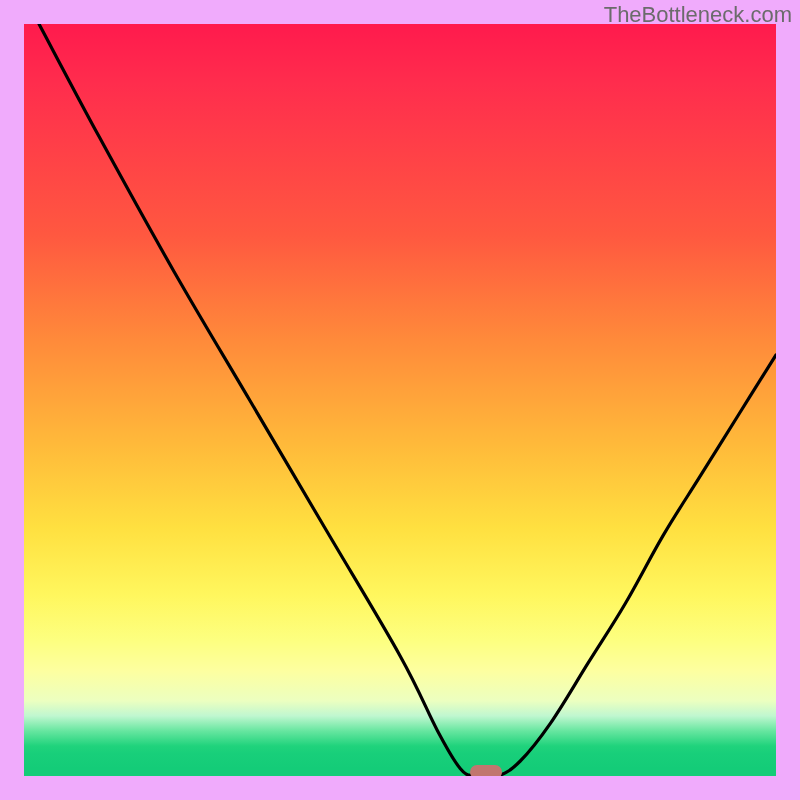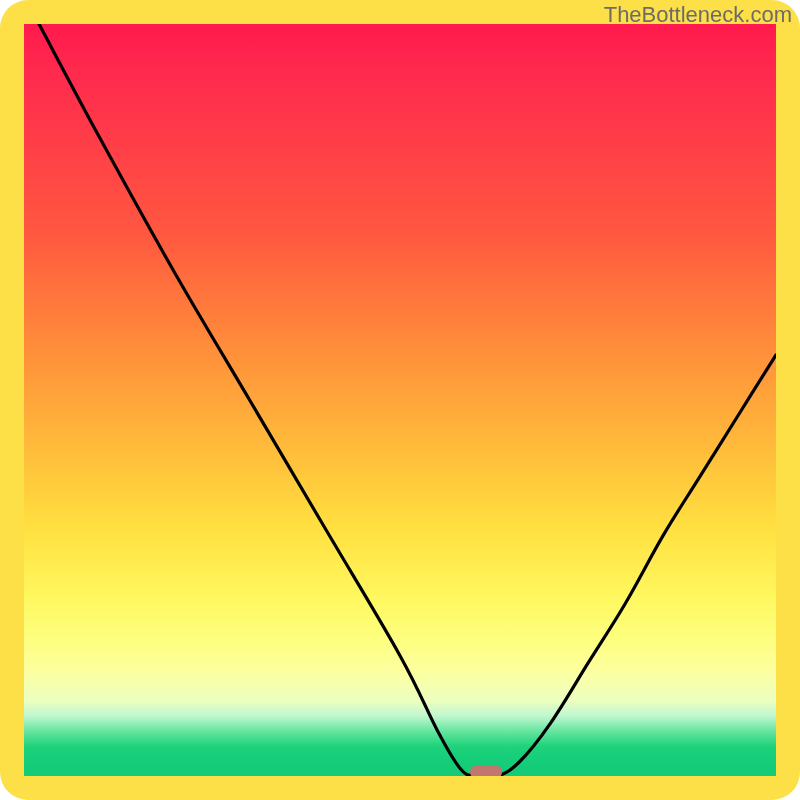--- a/index.html
+++ b/index.html
@@ -5,22 +5,21 @@
   body {
     margin: 0;
     padding: 0;
     background: #fff;
     font-family: Arial, Helvetica, sans-serif;
   }
   .chart-container {
     position: relative;
     width: 800px;
     height: 800px;
-    background: #fde047;
-    border-radius: 28px;
+    background: #f0abfc;
   }
   .plot-area {
     position: absolute;
     left: 24px;
     top: 24px;
     width: 752px;
     height: 752px;
     overflow: hidden;
   }
   .gradient-bg {

